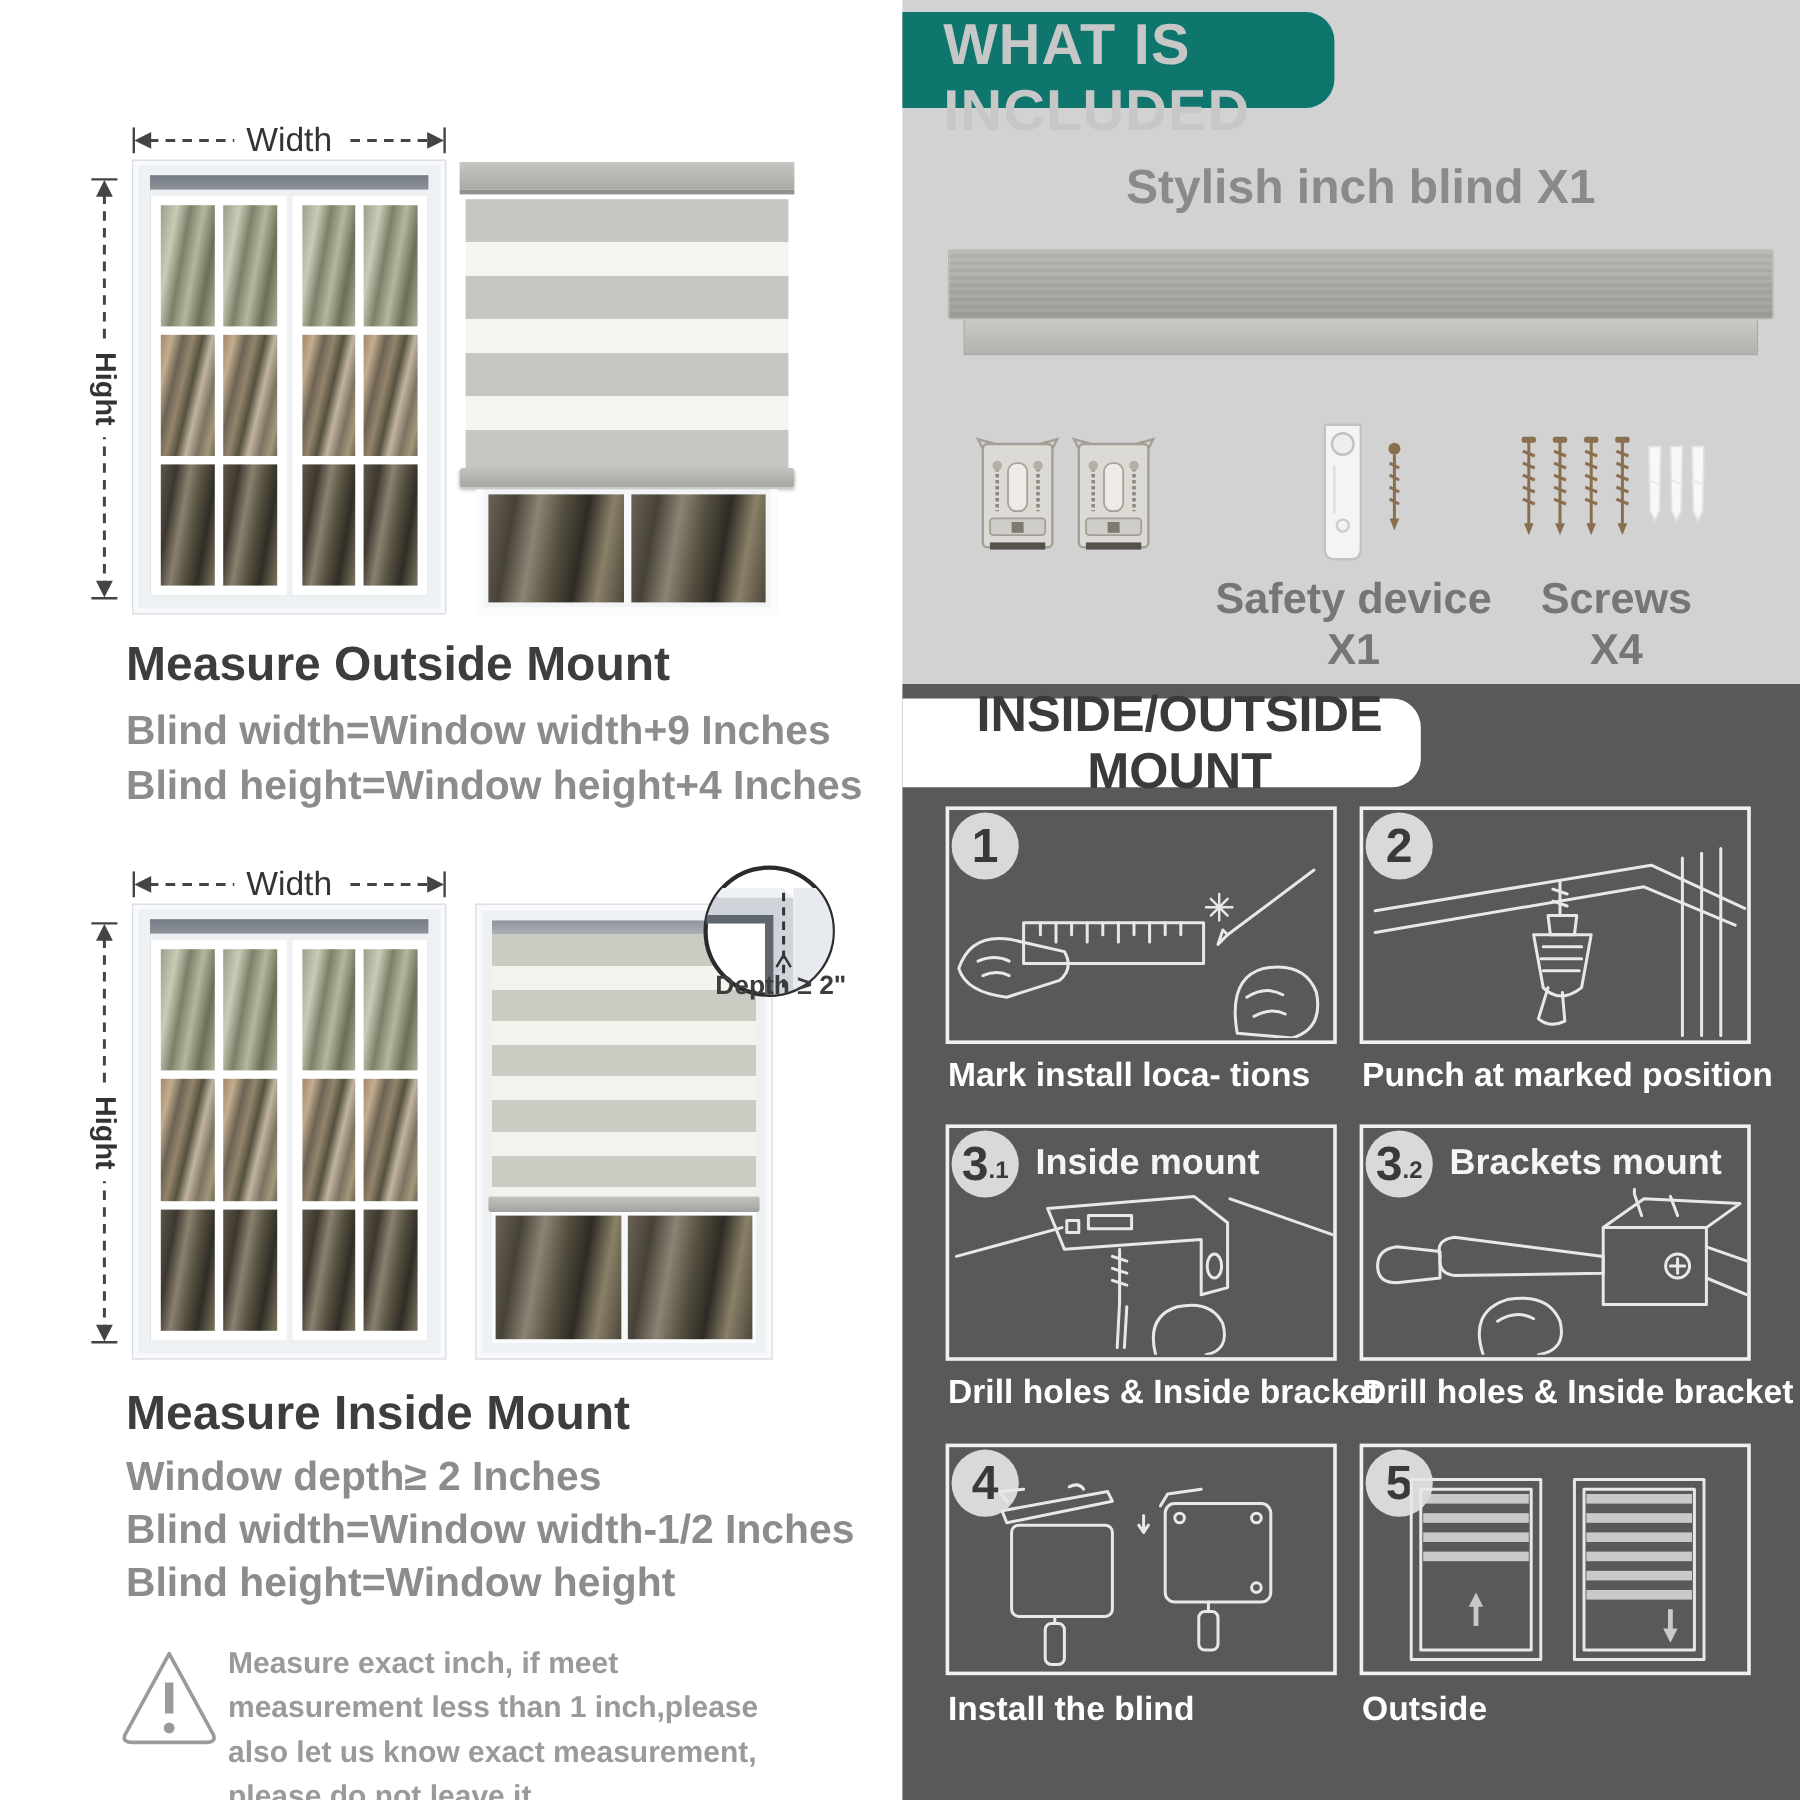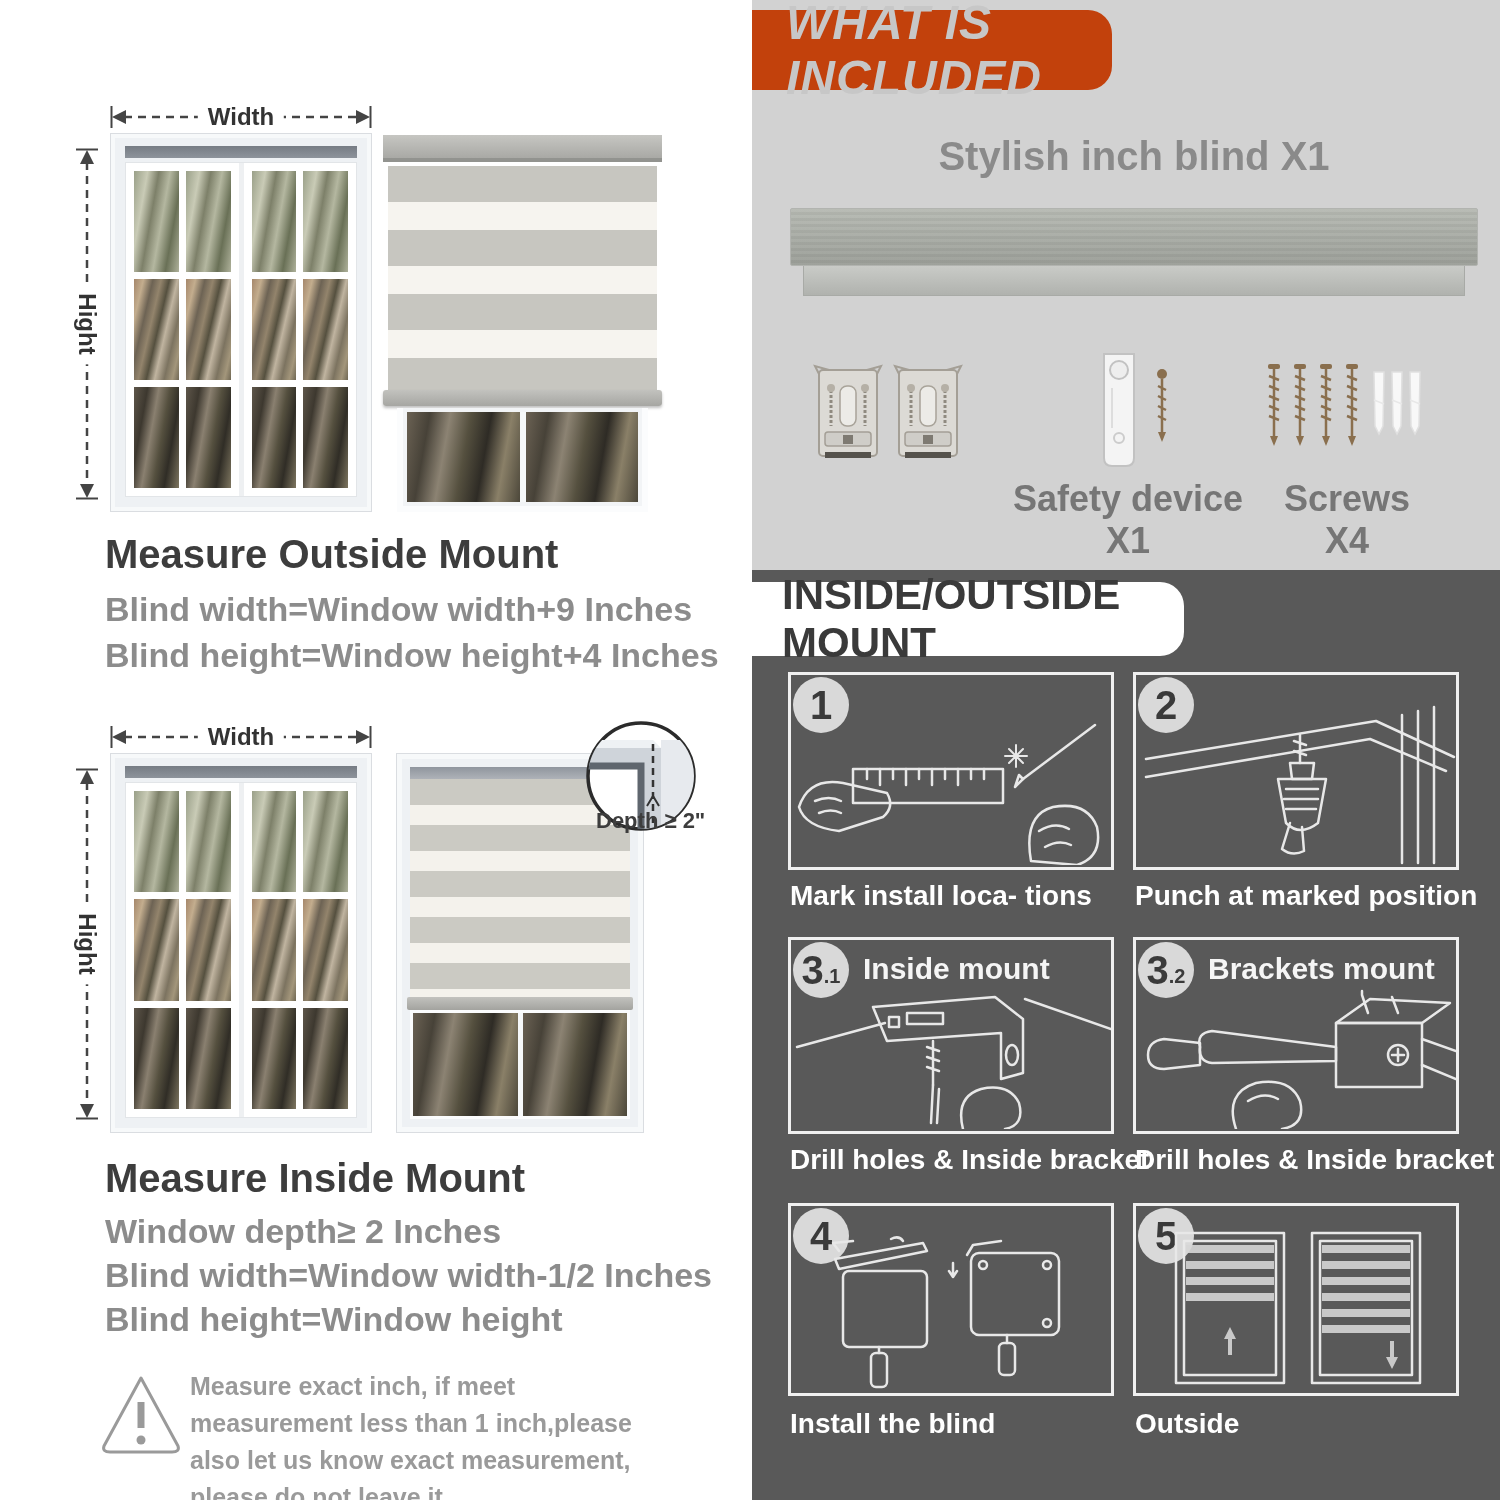--- a/index.html
+++ b/index.html
@@ -6,34 +6,34 @@
   #stage{position:relative;width:1500px;height:1500px;background:#ffffff;overflow:hidden;
          font-family:"Liberation Sans", sans-serif;}
   [data-name]{box-sizing:border-box;}
 
   
   .pill-left{position:absolute;left:0;top:8px;width:513px;height:84px;background:#b4b4b4;
              border-radius:0 28px 28px 0;display:flex;align-items:center;padding-left:36px;}
   .pill-left span{color:#ffffff;font-size:50px;font-weight:bold;letter-spacing:1px;}
 
   .rt-bg{position:absolute;left:752px;top:0;width:748px;height:570px;background:#d2d2d2;}
-  .pill-included{position:absolute;left:752px;top:10px;width:360px;height:80px;background:#c2410c;
-                 border-radius:0 24px 24px 0;display:flex;align-items:center;padding-left:34px;font-style:italic;}
+  .pill-included{position:absolute;left:752px;top:10px;width:360px;height:80px;background:#0f766e;
+                 border-radius:0 24px 24px 0;display:flex;align-items:flex-start;padding-left:34px;}
   .pill-included span{color:#c7c7c7;font-size:48px;font-weight:bold;letter-spacing:1px;}
 
   .dark-bg{position:absolute;left:752px;top:570px;width:748px;height:930px;background:#595959;}
   .pill-mount{position:absolute;left:752px;top:582px;width:432px;height:74px;background:#ffffff;
-              border-radius:0 24px 24px 0;display:flex;align-items:center;padding-left:30px;}
+              border-radius:0 24px 24px 0;display:flex;align-items:center;padding-left:30px;text-align:center;}
   .pill-mount span{color:#3a3a3a;font-size:42px;font-weight:bold;}
 
   
   .dim{position:absolute;}
   .dim svg{display:block;}
   .dim-label{position:absolute;left:50%;top:50%;transform:translate(-50%,-50%);
-             background:#ffffff;padding:0 10px;font-size:24px;font-weight:bold;color:#333333;white-space:nowrap;}
+             background:#ffffff;padding:0 10px;font-size:28px;font-weight:normal;color:#333333;white-space:nowrap;}
   .dim-label-v{position:absolute;left:50%;top:50%;transform:translate(-50%,-50%) rotate(90deg);
                background:#ffffff;padding:0 10px;font-size:24px;font-weight:bold;color:#333333;white-space:nowrap;}
 
   
   .window{position:absolute;background:#eef1f4;border:1px solid #dadde1;
           box-shadow:inset 0 0 0 4px #f7f9fa;padding:12px 14px 14px 14px;}
   .w-recess{height:12px;background:linear-gradient(#767c84,#8d939b);margin-bottom:4px;}
   .sashes{display:flex;height:calc(100% - 16px);background:#fdfdfd;border:1px solid #e2e5e8;}
   .sash{flex:1;padding:8px;display:grid;grid-template-columns:1fr 1fr;grid-template-rows:1fr 1fr 1fr;
         gap:7px;background:#ffffff;}

